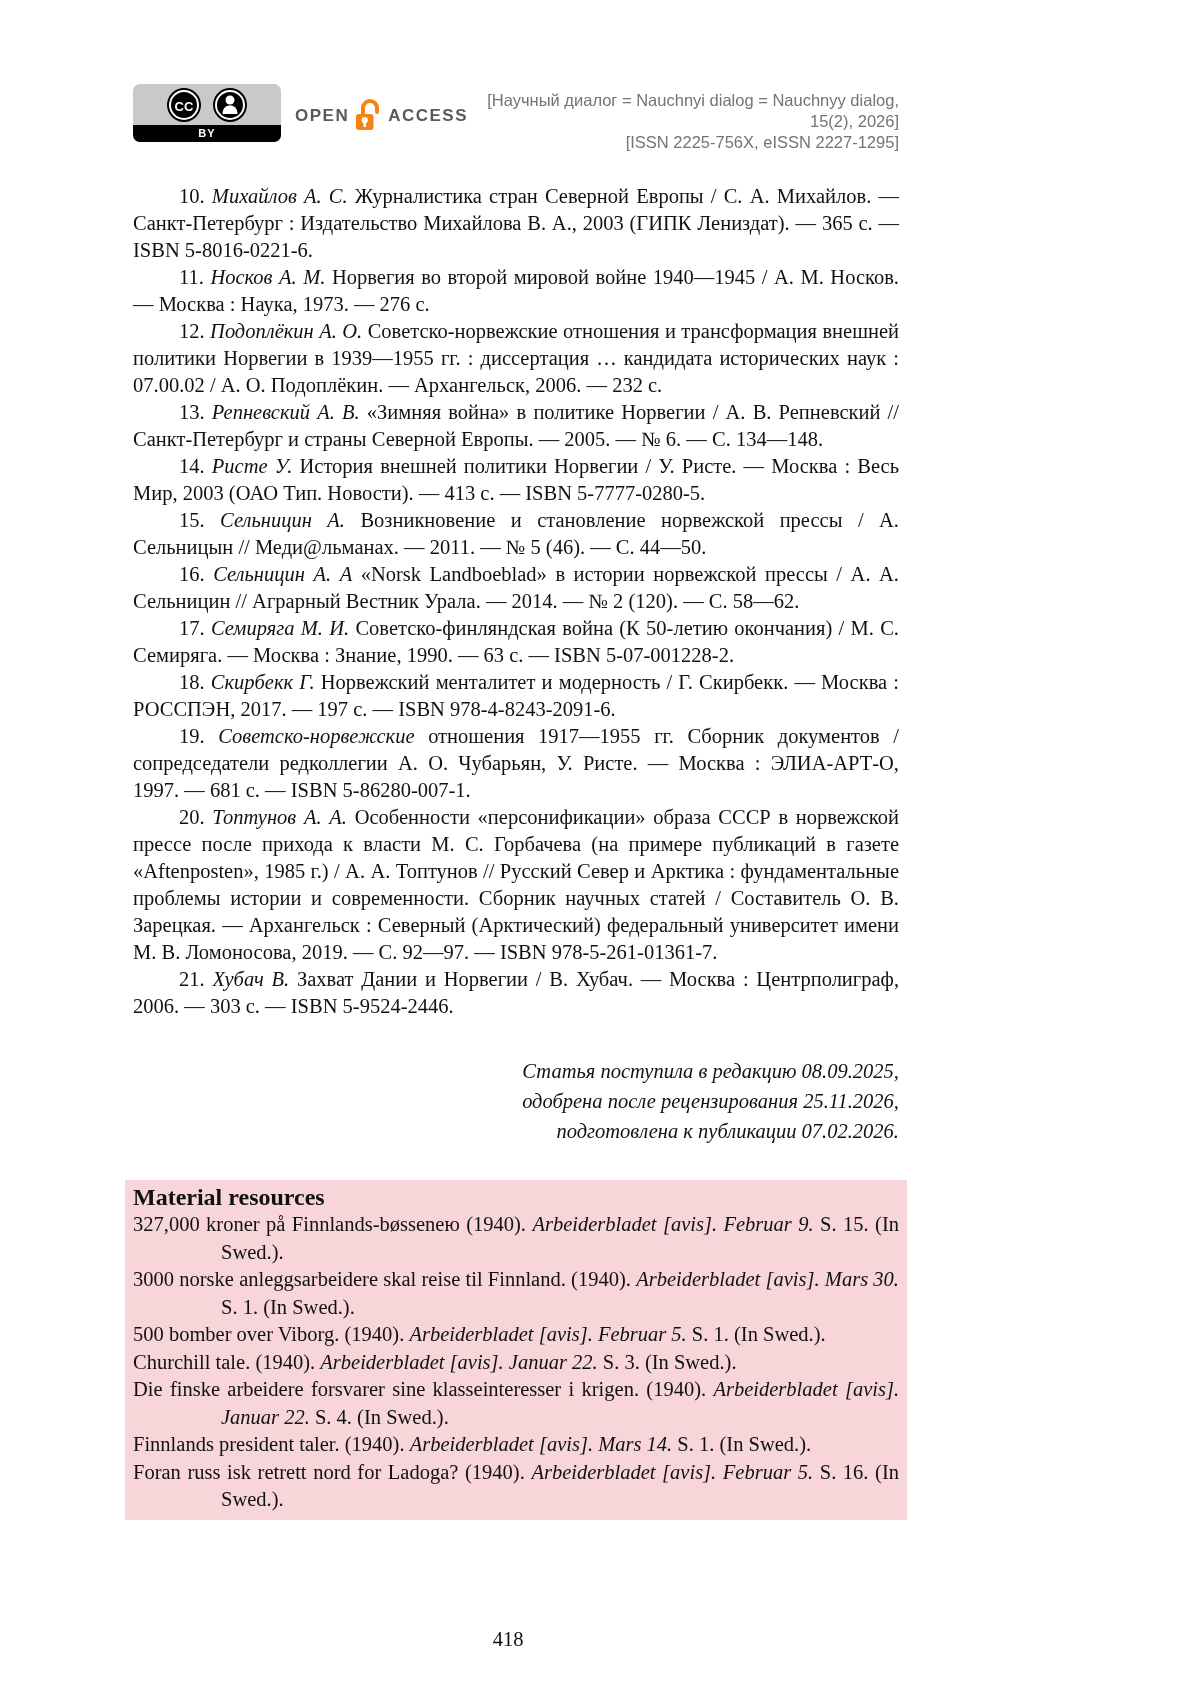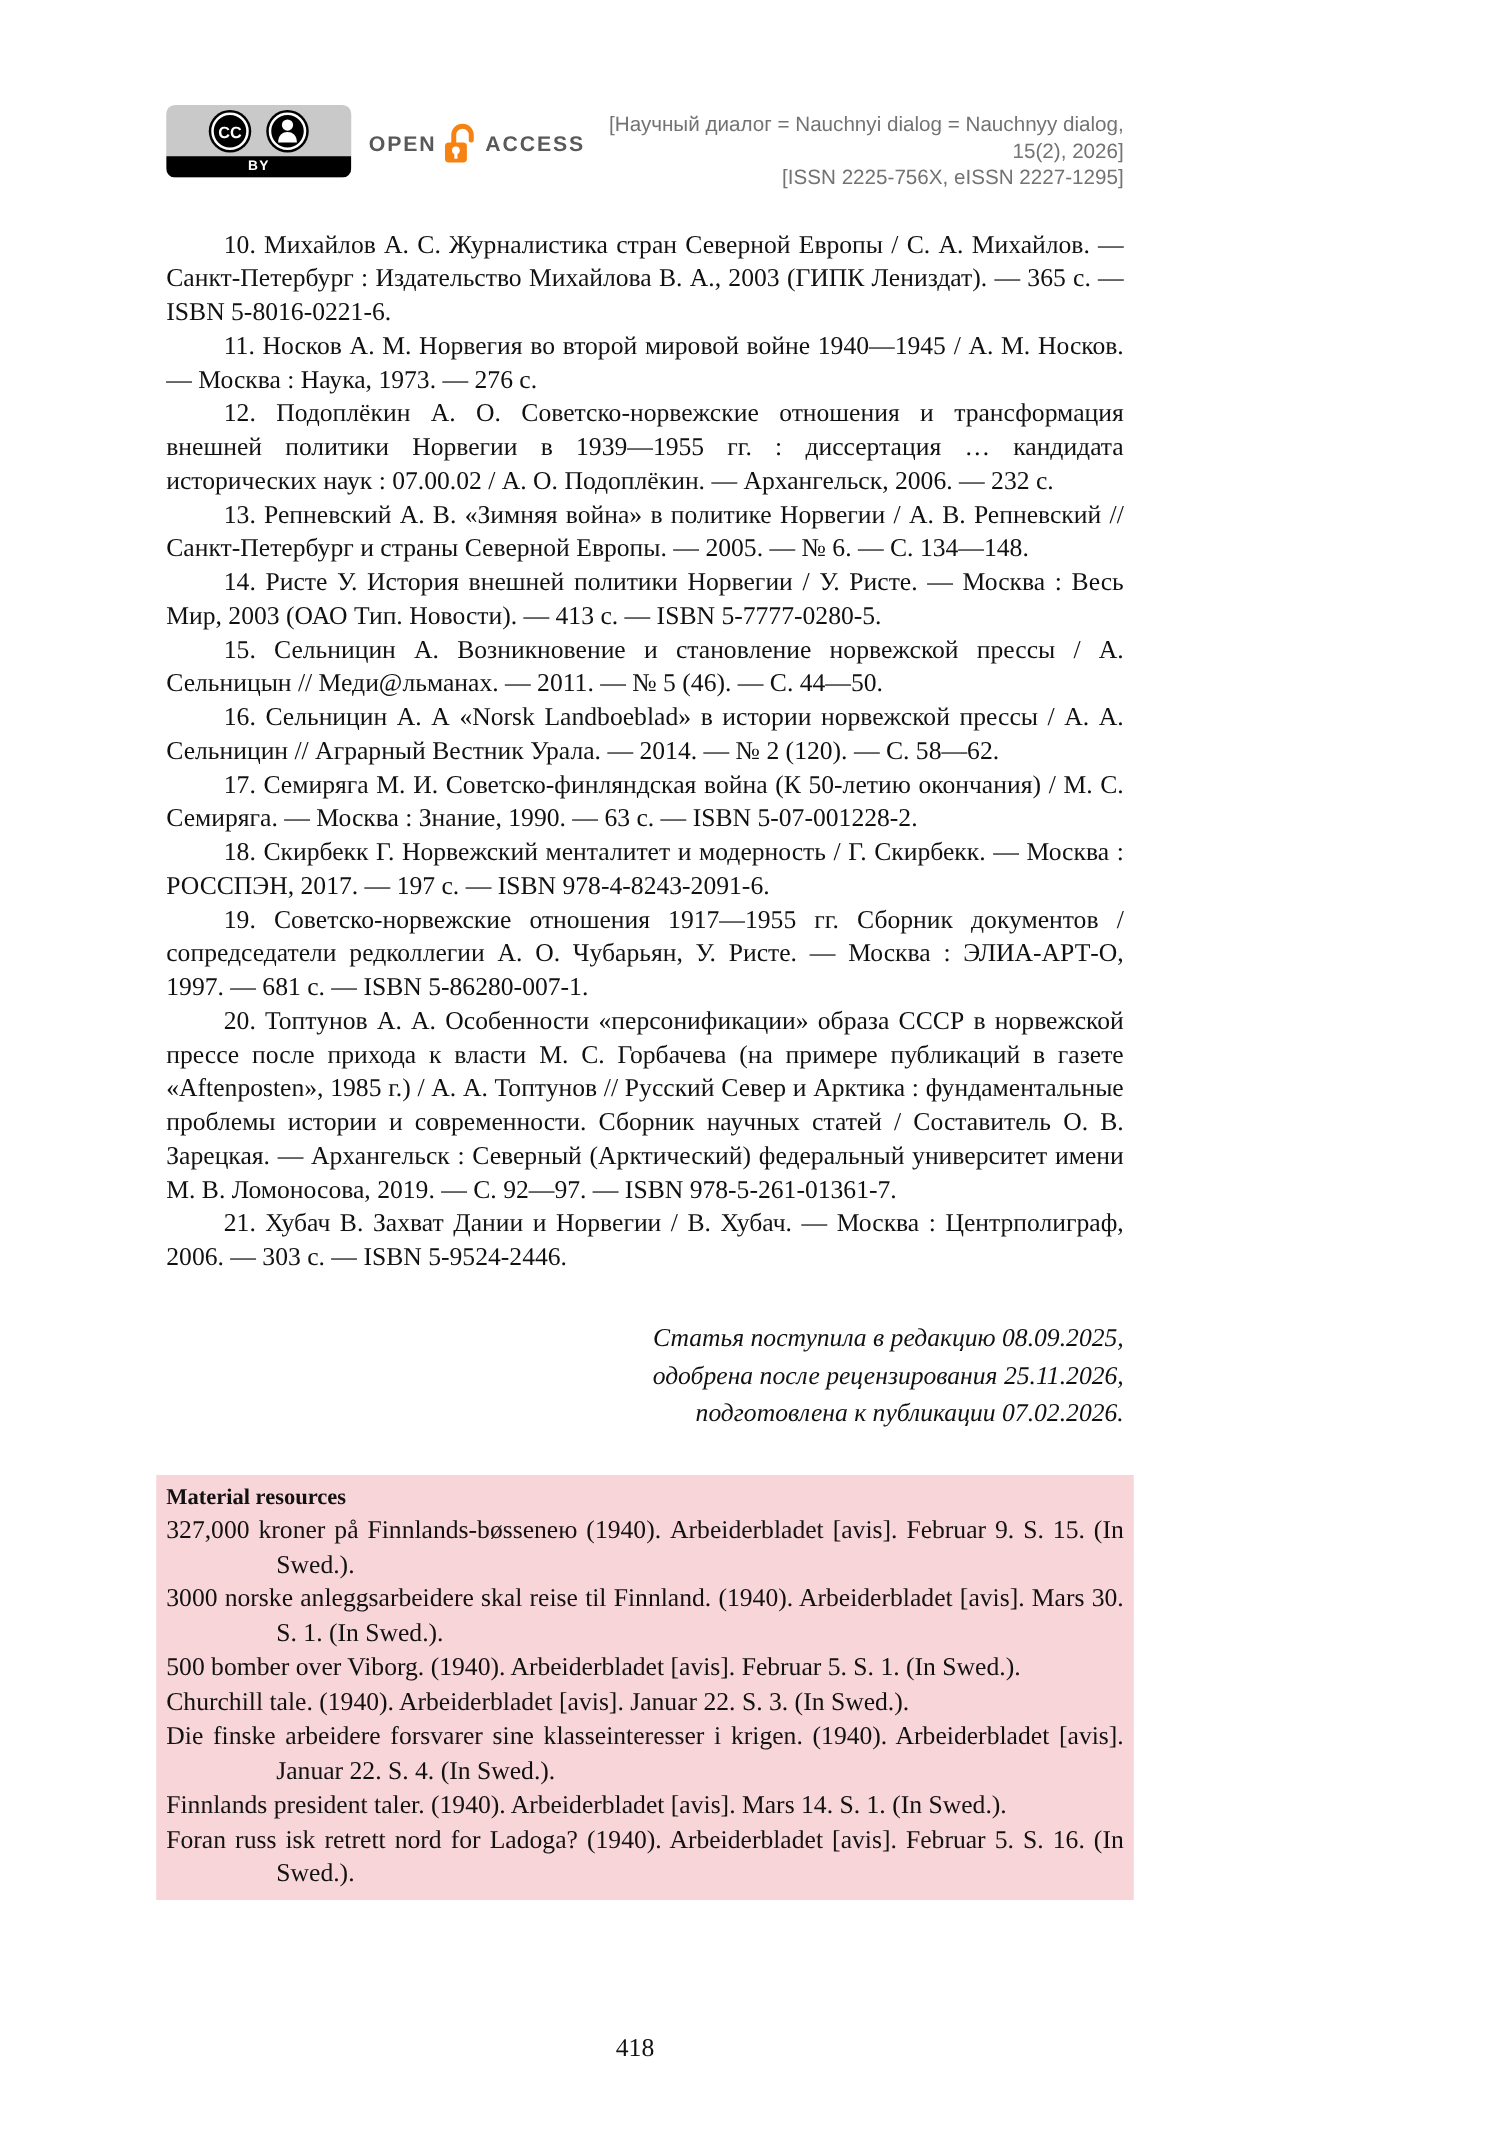--- a/index.html
+++ b/index.html
@@ -32,33 +32,33 @@
   .journal-info {
     margin-left:auto; text-align:right;
     font-family:"Liberation Sans", sans-serif;
     font-size:16.5px; line-height:21px; color:#737373;
     padding-top:6px;
   }
   
   p[data-name="reference-item"] {
     margin:0; text-indent:46px; text-align:justify; line-height:27px;
   }
-  .it { }
+  .it { font-style:italic; }
   
   .submission {
     margin-top:36px; text-align:right; font-style:italic; line-height:30px;
   }
   
   .materials {
     margin:34px -8px 0 -8px;
     padding:3px 8px 6px 8px;
     background:#f7d5d8;
   }
   .materials h3 {
-    margin:0; font-size:18px; font-weight:bold; line-height:28px; font-family:inherit;
+    margin:0; font-size:24px; font-weight:bold; line-height:28px; font-family:inherit;
   }
   p[data-name="material-item"] {
     margin:0; padding-left:88px; text-indent:-88px;
     text-align:justify; line-height:27.5px;
   }
   
   .page-number {
     position:absolute; left:0; right:16px; bottom:52px;
     text-align:center; font-size:20.5px;
   }

